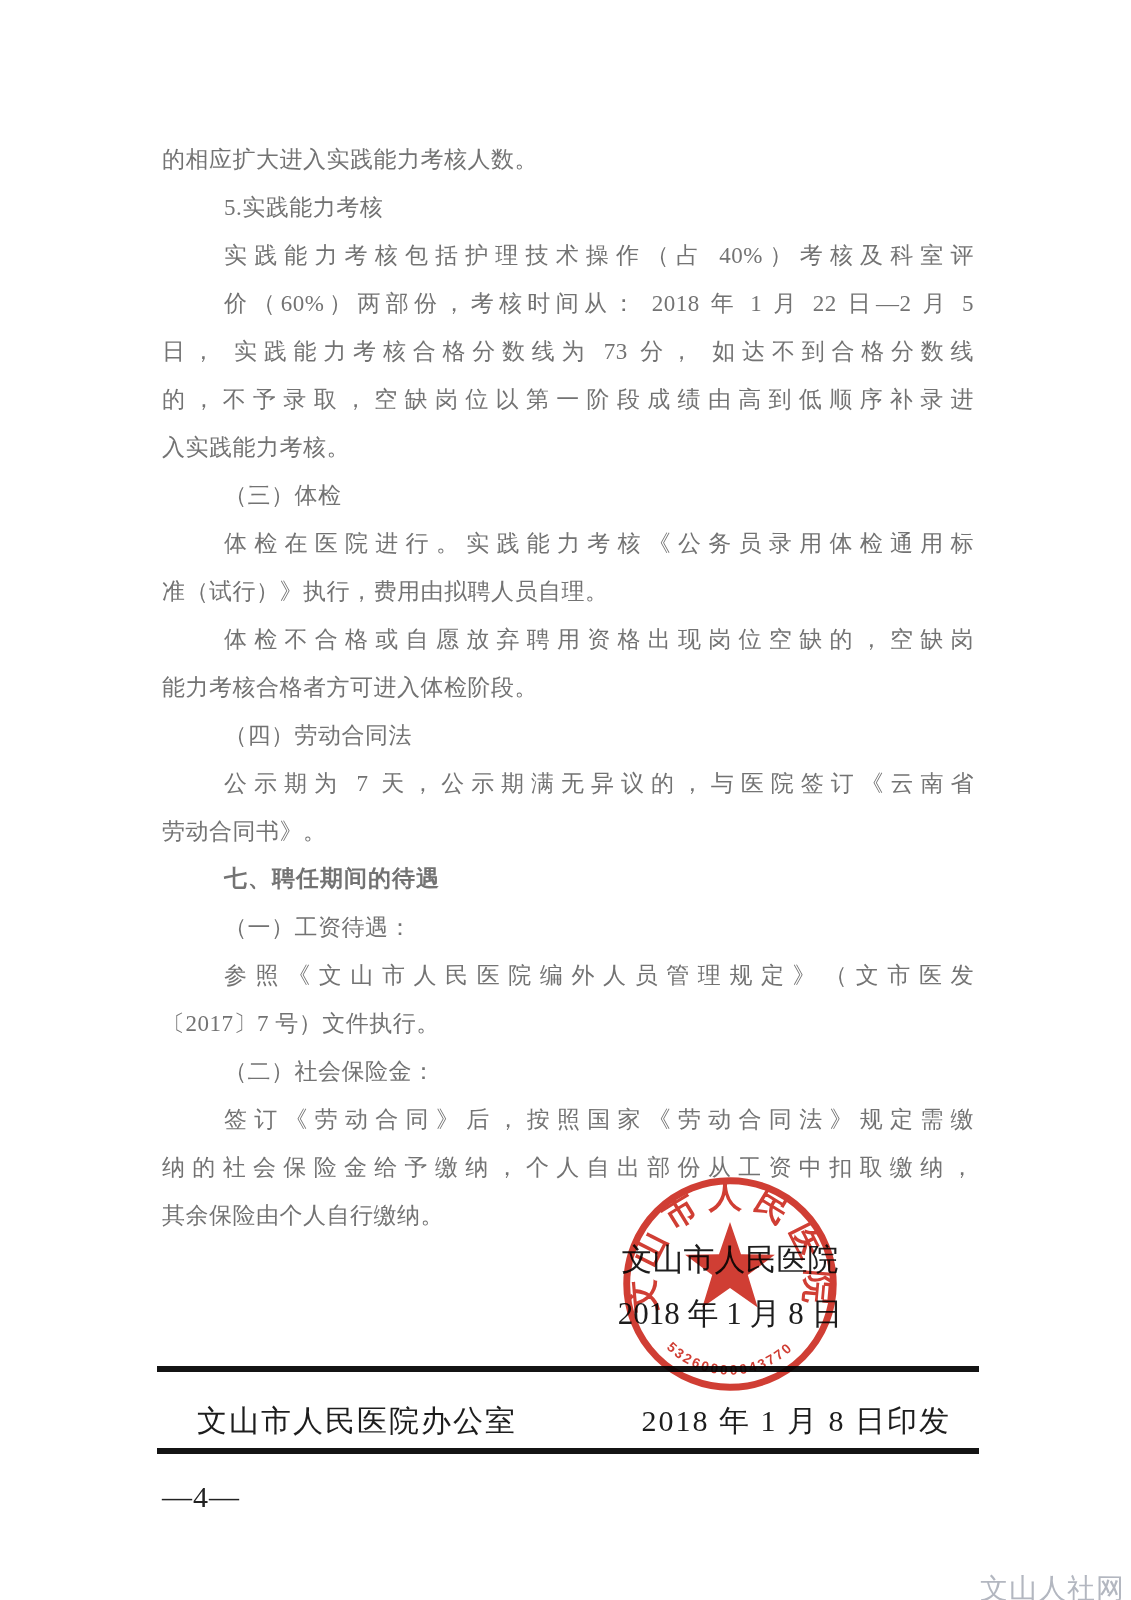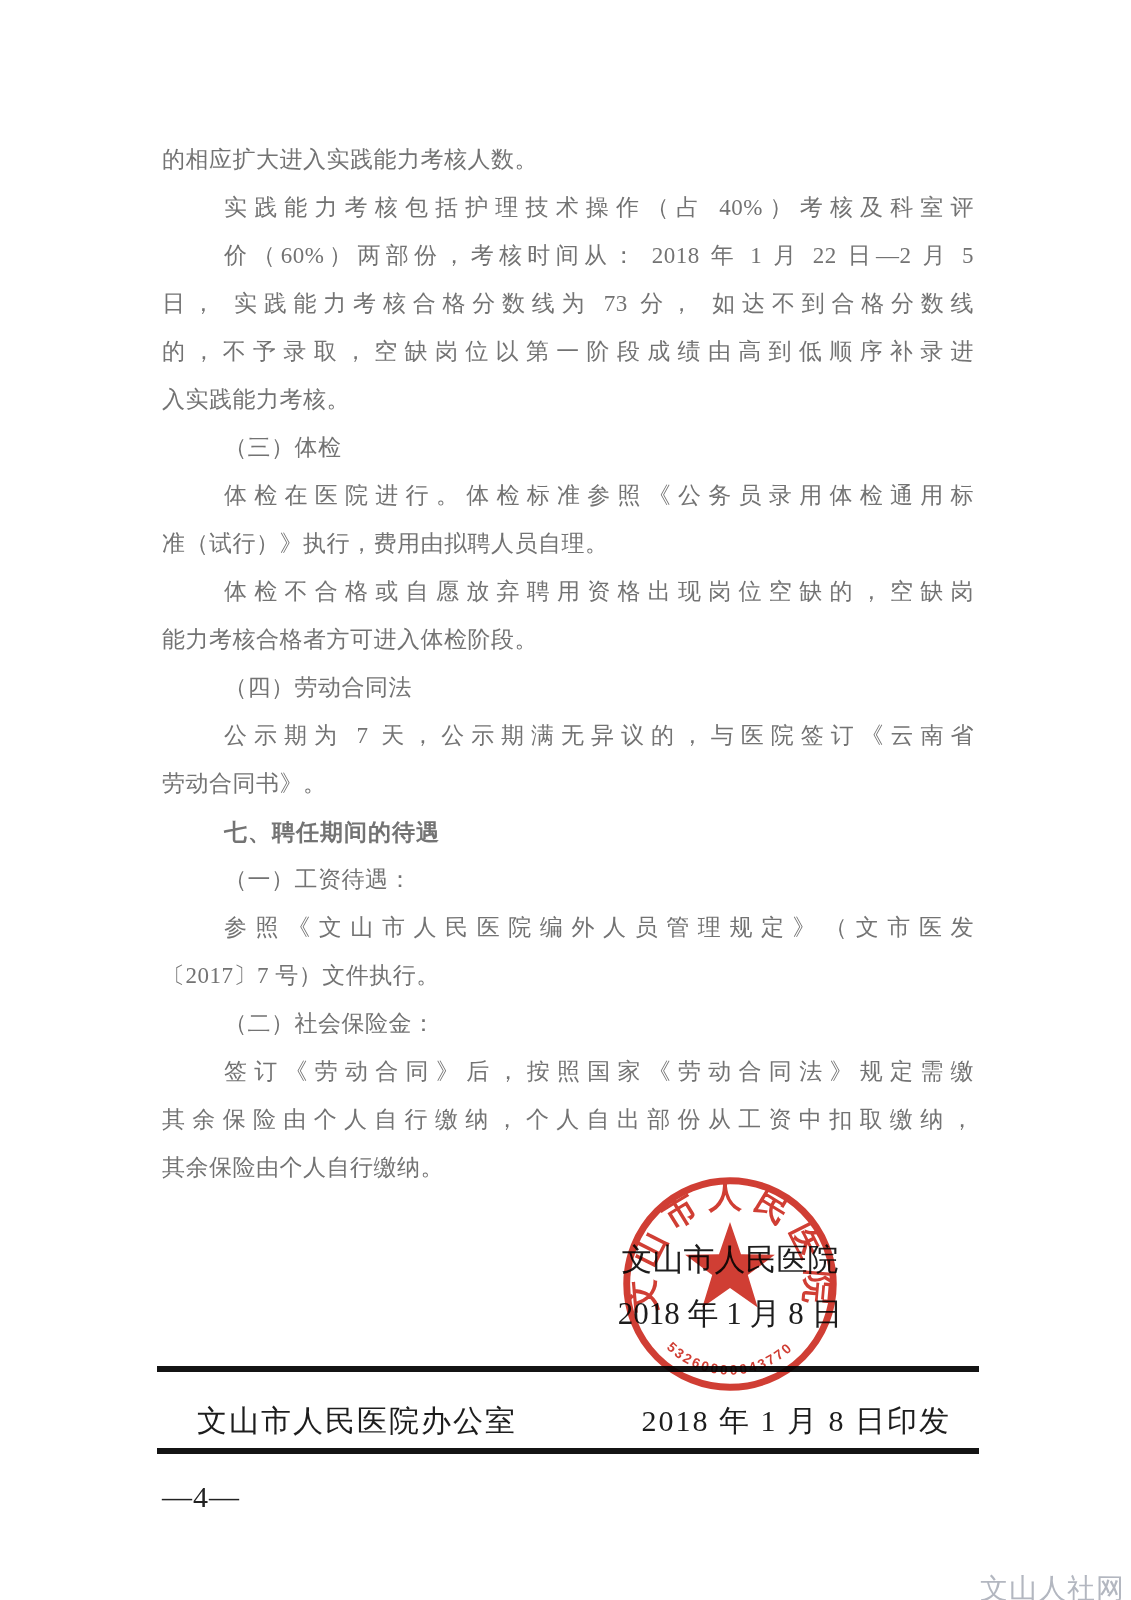--- a/index.html
+++ b/index.html
@@ -26,21 +26,21 @@
     letter-spacing: 0.5px;
     text-align: left;
     color: #737373;
   }
   .indent { padding-left: 62px; }
   .fill {
     text-align: justify;
     text-align-last: justify;
   }
   .heading {
-    font-family: Liberation Sans, sans-serif;
+    font-family: Liberation Mono, monospace;
     font-weight: 700;
     letter-spacing: 1px;
   }
   .signature {
     position: absolute;
     left: 580px;
     top: 1236px;
     width: 300px;
     text-align: center;
     font-size: 31px;
@@ -102,40 +102,41 @@
   }
   .seal-text { font-family: "Liberation Sans", "DejaVu Sans", sans-serif; font-weight: 700; }
 </style>
 </head>
 <body>
 
 <div class="page">
 
   <div class="doc-body">
     <div class="line">的相应扩大进入实践能力考核人数。</div>
+    <div class="line indent">5.实践能力考核</div>
     <div class="line indent fill">实践能力考核包括护理技术操作（占 40%）考核及科室评</div>
     <div class="line indent fill">价（60%）两部份，考核时间从： 2018 年 1 月 22 日—2 月 5</div>
     <div class="line fill">日， 实践能力考核合格分数线为 73 分， 如达不到合格分数线</div>
     <div class="line fill">的，不予录取，空缺岗位以第一阶段成绩由高到低顺序补录进</div>
     <div class="line">入实践能力考核。</div>
     <div class="line indent">（三）体检</div>
-    <div class="line indent fill">体检在医院进行。体检标准参照《公务员录用体检通用标</div>
+    <div class="line indent fill">体检在医院进行。实践能力考核《公务员录用体检通用标</div>
     <div class="line">准（试行）》执行，费用由拟聘人员自理。</div>
     <div class="line indent fill">体检不合格或自愿放弃聘用资格出现岗位空缺的，空缺岗</div>
     <div class="line">能力考核合格者方可进入体检阶段。</div>
     <div class="line indent">（四）劳动合同法</div>
     <div class="line indent fill">公示期为 7 天，公示期满无异议的，与医院签订《云南省</div>
     <div class="line">劳动合同书》。</div>
     <div class="line indent heading">七、聘任期间的待遇</div>
     <div class="line indent">（一）工资待遇：</div>
     <div class="line indent fill">参照《文山市人民医院编外人员管理规定》（文市医发</div>
     <div class="line">〔2017〕7 号）文件执行。</div>
     <div class="line indent">（二）社会保险金：</div>
     <div class="line indent fill">签订《劳动合同》后，按照国家《劳动合同法》规定需缴</div>
-    <div class="line fill">其余保险由个人自行缴纳，个人自出部份从工资中扣取缴纳，</div>
+    <div class="line fill">纳的社会保险金给予缴纳，个人自出部份从工资中扣取缴纳，</div>
     <div class="line">其余保险由个人自行缴纳。</div>
   </div>
 
   <div class="signature">
     <div class="sig-name">文山市人民医院</div>
     <div class="sig-date">2018 年 1 月 8 日</div>
   </div>
 
   <svg class="seal" viewBox="0 0 244 244">
     <defs>

